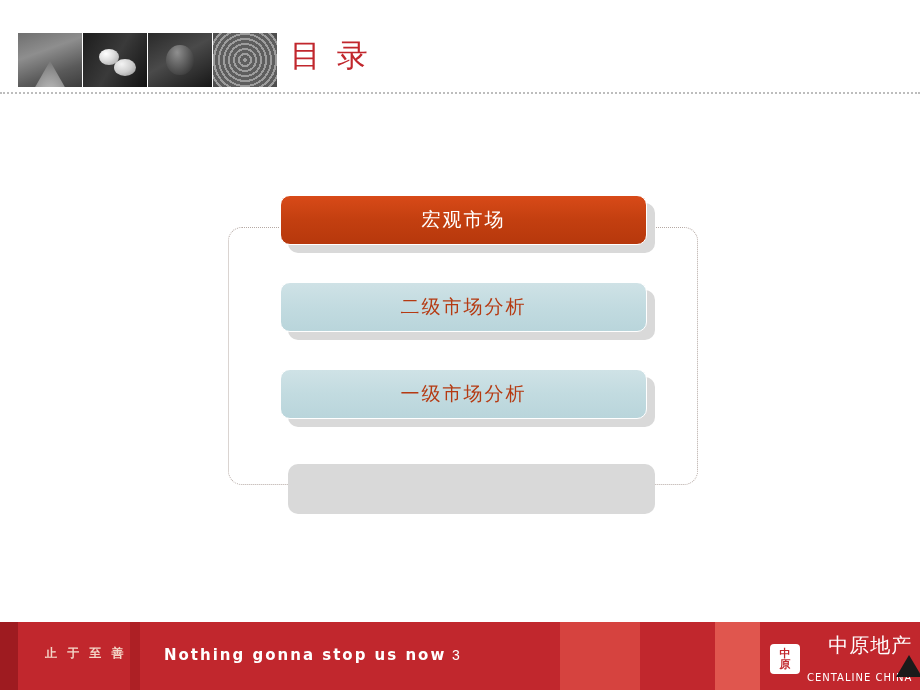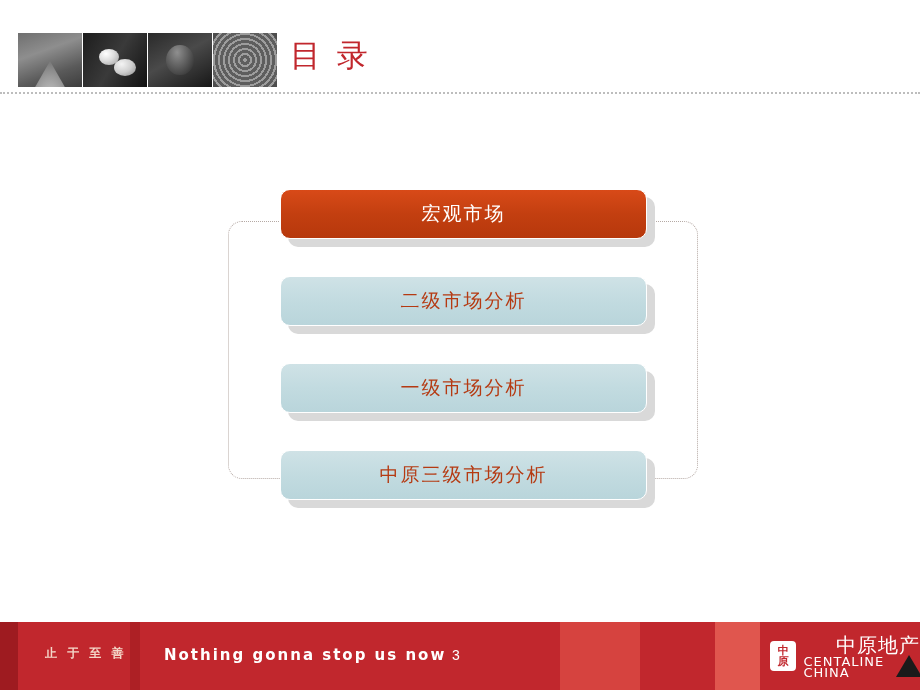--- a/index.html
+++ b/index.html
@@ -105,21 +105,21 @@
     top: 92px;
     width: 920px;
     height: 0;
     border-top: 2px dotted #bdbdbd;
   }
 
   
   .diagram {
     position: absolute;
     left: 228px;
-    top: 189px;
+    top: 195px;
     width: 475px;
     height: 320px;
   }
   .bracket {
     position: absolute;
     left: 0;
     top: 32px;
     width: 470px;
     height: 258px;
     border: 1px dotted #b5a9a4;
@@ -253,24 +253,25 @@
   .logo-cn {
     font-family: "DejaVu Serif", "Liberation Serif", serif;
     font-size: 20px;
     color: #ffffff;
     letter-spacing: 1px;
     line-height: 22px;
     text-align: right;
   }
   .logo-en {
     font-family: "DejaVu Sans", sans-serif;
-    font-size: 13px;
+    font-size: 10px;
     color: #ffffff;
     letter-spacing: 1px;
     line-height: 11px;
+    margin-top: 16px;
   }
   .nav-up {
     position: absolute;
     left: 896px;
     top: 655px;
     width: 0; height: 0;
     border-left: 13px solid transparent;
     border-right: 13px solid transparent;
     border-bottom: 22px solid #1a1a1a;
   }
@@ -303,21 +304,20 @@
       <div class="bar normal">二级市场分析</div>
     </div>
 
     <div class="bar-wrap">
       <div class="bar-shadow"></div>
       <div class="bar normal">一级市场分析</div>
     </div>
 
     <div class="bar-wrap">
       <div class="bar-shadow"></div>
-      <div class="bar normal">中原三级市场分析</div>
     </div>
 
   </div>
 </div>
 
 <div class="footer">
   <div class="footer-stripes"></div>
 </div>
 <div class="footer-left">止 于 至 善</div>
 <div class="footer-slogan">Nothing gonna stop us now</div>

